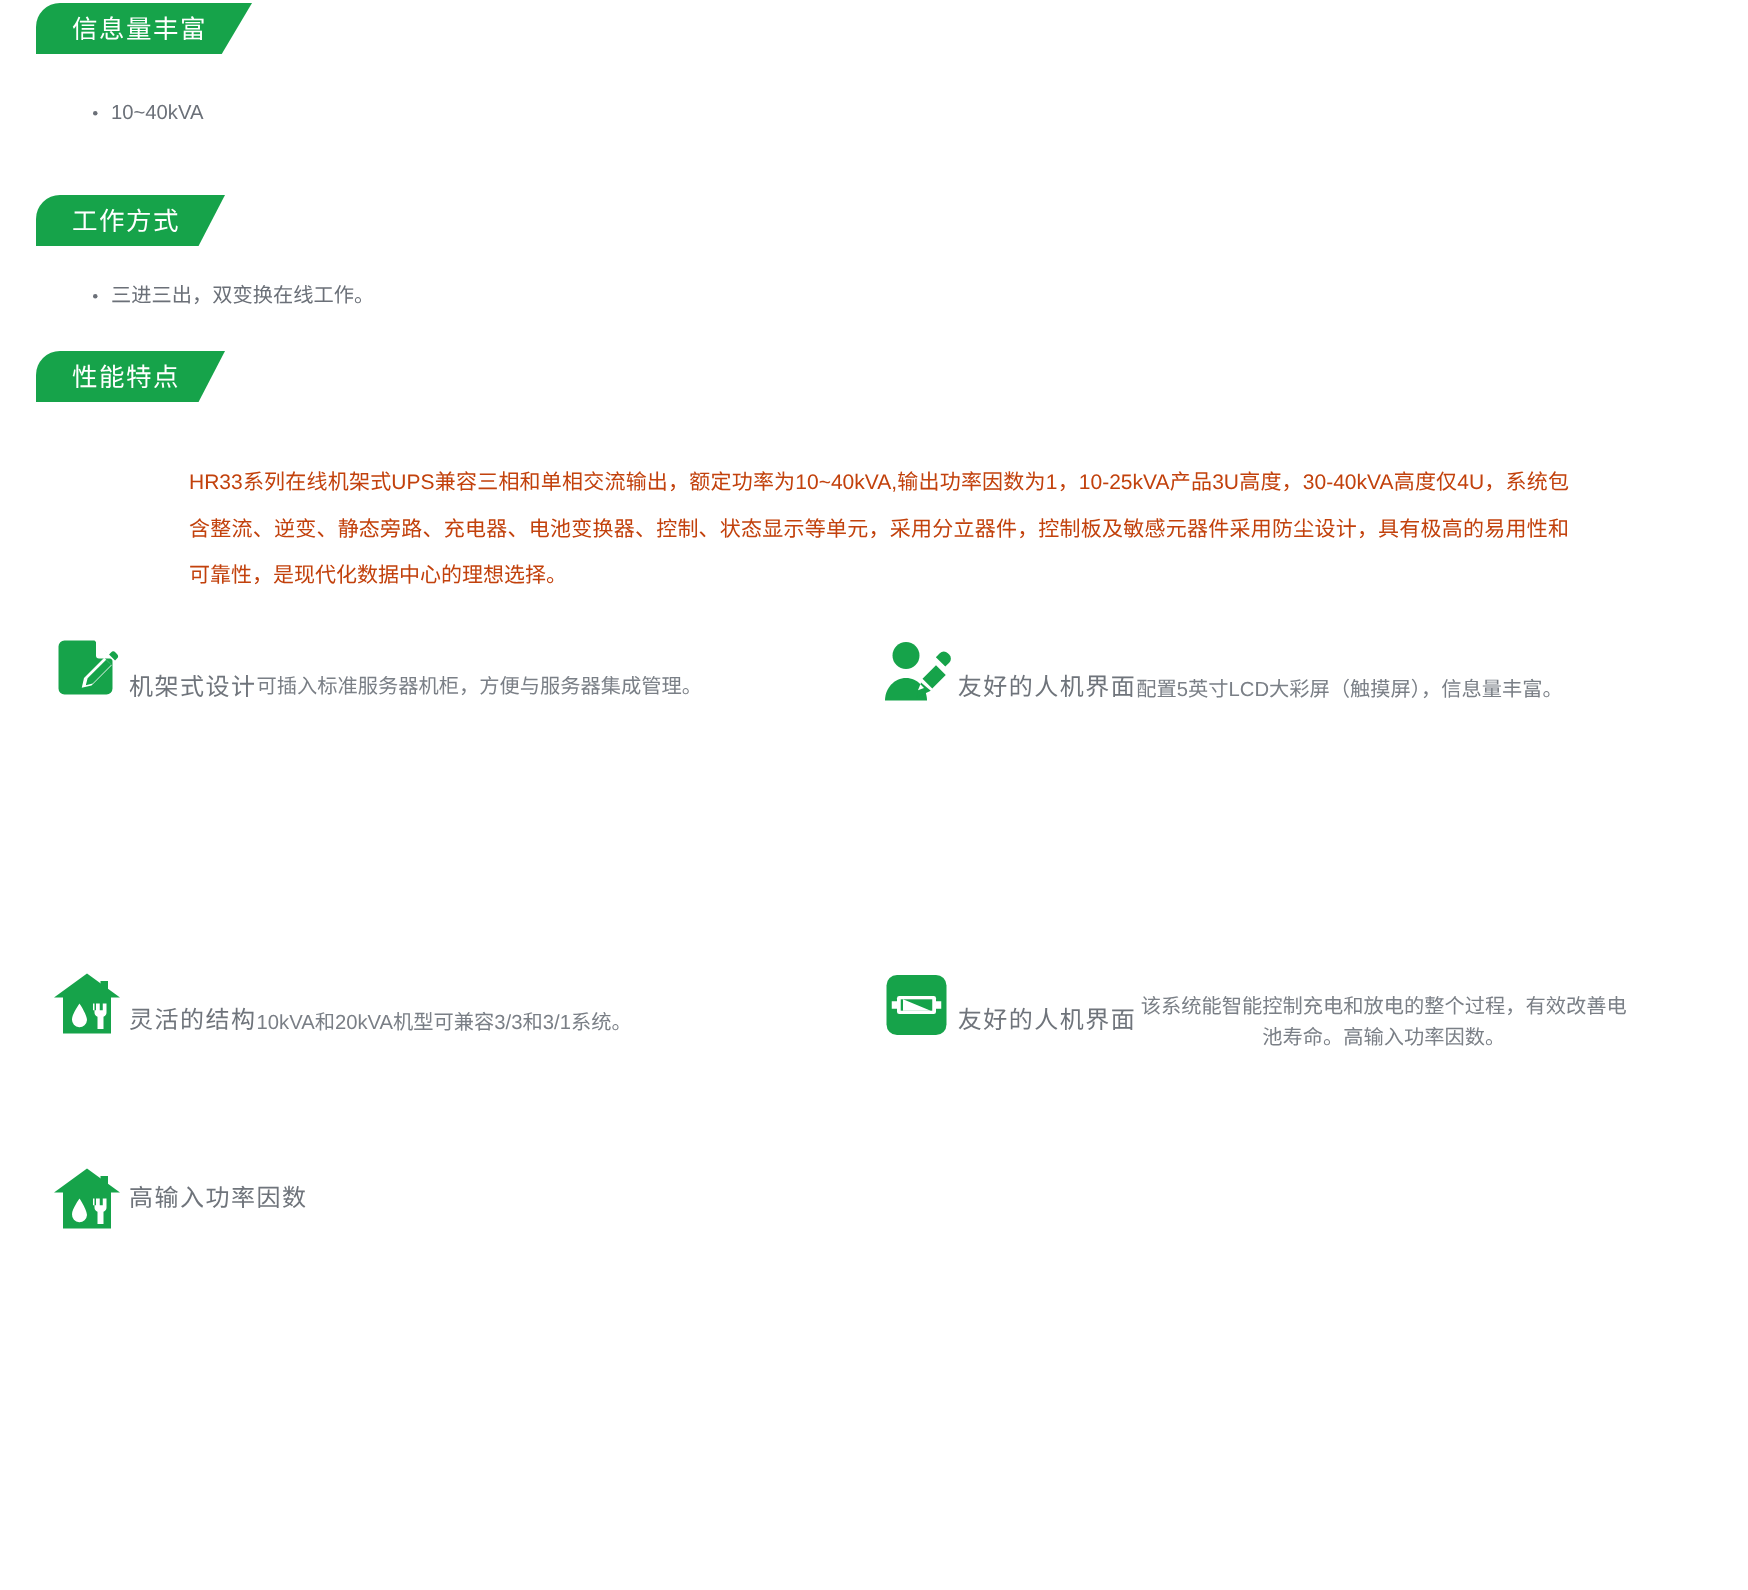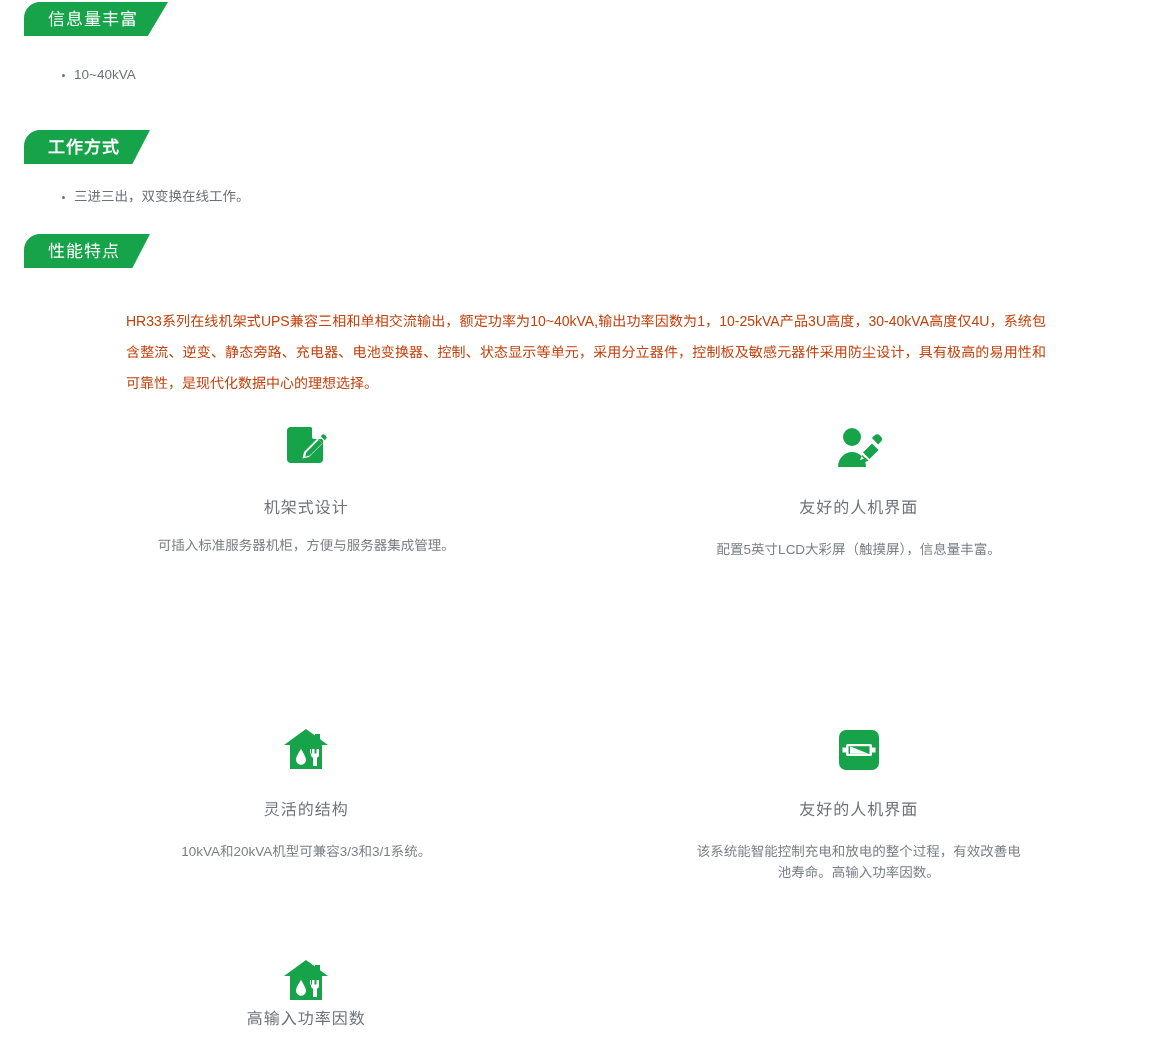--- a/index.html
+++ b/index.html
@@ -82,21 +82,21 @@
 
   
   .feature-grid {
     display: flex;
     flex-wrap: wrap;
   }
   .feature-cell {
     width: 50%;
     box-sizing: border-box;
     display: flex;
-    flex-direction: column;
+    flex-direction: row;
     align-items: center;
     text-align: center;
   }
   .feature-icon {
     width: 56px;
     height: 56px;
     display: flex;
     align-items: center;
     justify-content: center;
   }
@@ -110,21 +110,21 @@
   .feature-desc {
     font-size: 13.5px;
     color: #7a7f86;
     line-height: 21px;
     max-width: 330px;
   }
 
   
   #sec-power      { position: absolute; left: 0;   top: 2px;   width: 1165px; }
   #list-power     { position: absolute; left: 62px; top: 65px; }
-  #sec-mode       { position: absolute; left: 0;   top: 130px; width: 925px; font-weight: bold; }
+  #sec-mode       { position: absolute; left: 0;   top: 130px; width: 925px; }
   #list-mode      { position: absolute; left: 62px; top: 187px; }
   #sec-perf       { position: absolute; left: 0;   top: 234px; width: 1067px; }
   #intro-block    { position: absolute; left: 126px; top: 306px; width: 920px; }
   #features       { position: absolute; left: 30px; top: 420px; width: 1105px; }
 
   .row-gap-1 { margin-bottom: 162px; }
   .row-gap-2 { margin-bottom: 70px; }
 </style>
 </head>
 <body>

